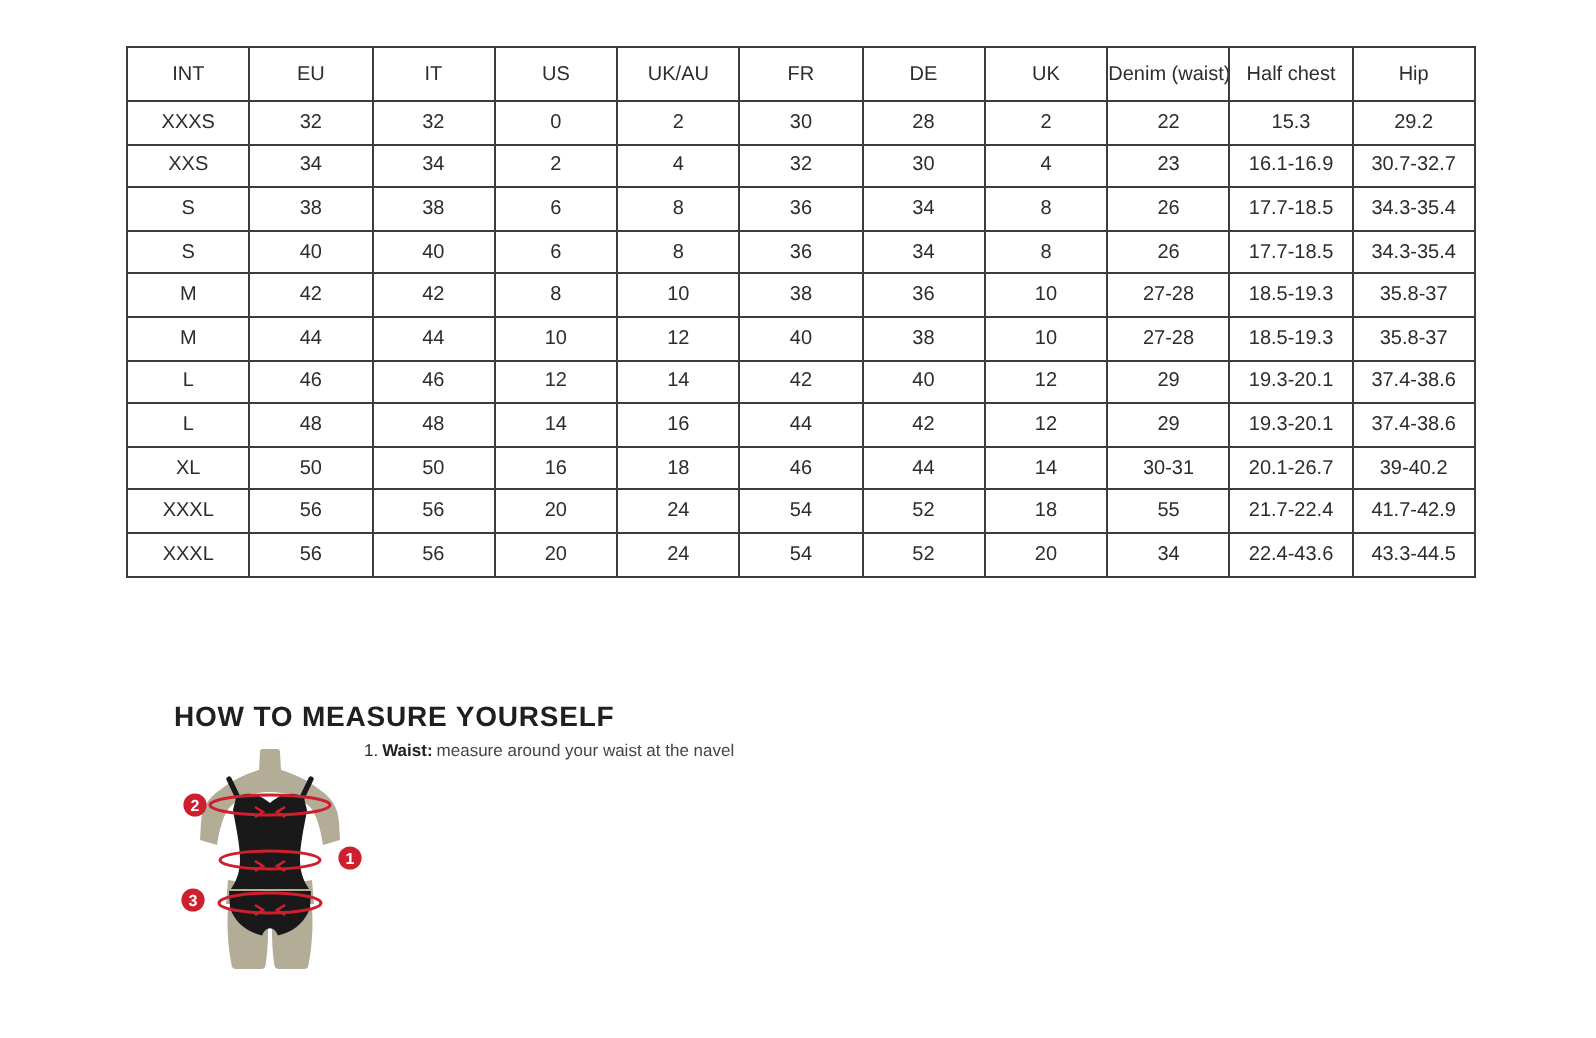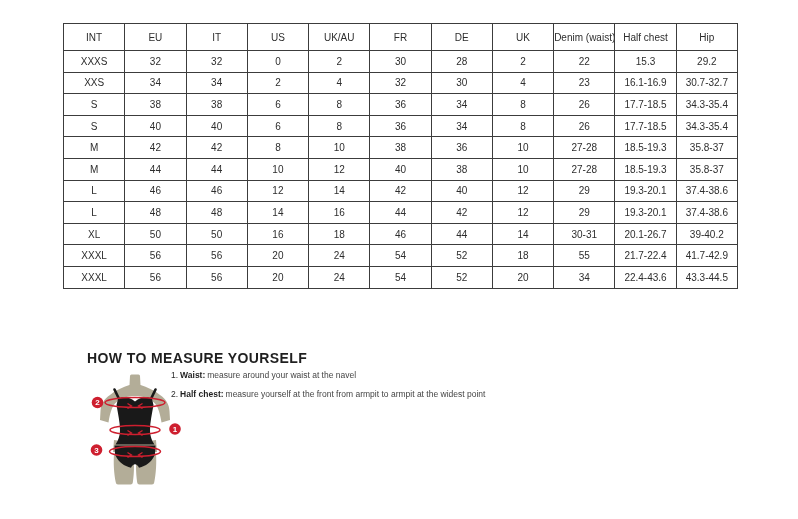--- a/index.html
+++ b/index.html
@@ -28,22 +28,22 @@
   .size-table thead tr{height:27px;}
   .size-table tbody tr{height:21.6px;}
 
   
   .measure-title{
     position:absolute;left:63px;top:350px;
     font-size:14px;font-weight:700;letter-spacing:.4px;color:#1f1f1f;margin-left:24px;
   }
   .mannequin{position:absolute;left:87px;top:374px;width:96px;height:114px;}
   .steps{
-    position:absolute;left:171px;top:366px;list-style:none;
-    font-size:8.5px;line-height:19.2px;color:#454545;
+    position:absolute;left:182px;top:366px;list-style:none;
+    font-size:8.5px;line-height:19.2px;color:#454545;text-align:right;
   }
   .steps .step-num{color:#2a2a2a;margin-right:2px;}
   .steps .step-label{font-weight:700;color:#1f1f1f;margin-right:2px;}
   .fig-num{font:700 8px "Liberation Sans","DejaVu Sans",sans-serif;fill:#fff;}
 </style>
 </head>
 <body>
 
 <div class="page">
 
@@ -264,18 +264,15 @@
       <text class="fig-num" x="88" y="57.9" text-anchor="middle">1</text>
       <circle cx="9.5" cy="76" r="5.8" style="fill:var(--accent-red)"></circle>
       <text class="fig-num" x="9.5" y="78.9" text-anchor="middle">3</text>
     </g>
   </svg>
 
   <ol class="steps">
     <li>
       <span class="step-num">1.</span><b class="step-label">Waist:</b><span>measure around your waist at the navel</span>
     </li>
-    <li>
-      <span class="step-num">2.</span><b class="step-label">Half chest:</b><span>measure yourself at the front from armpit to armpit at the widest point</span>
-    </li>
   </ol>
 
 </div>
 
 </body></html>

